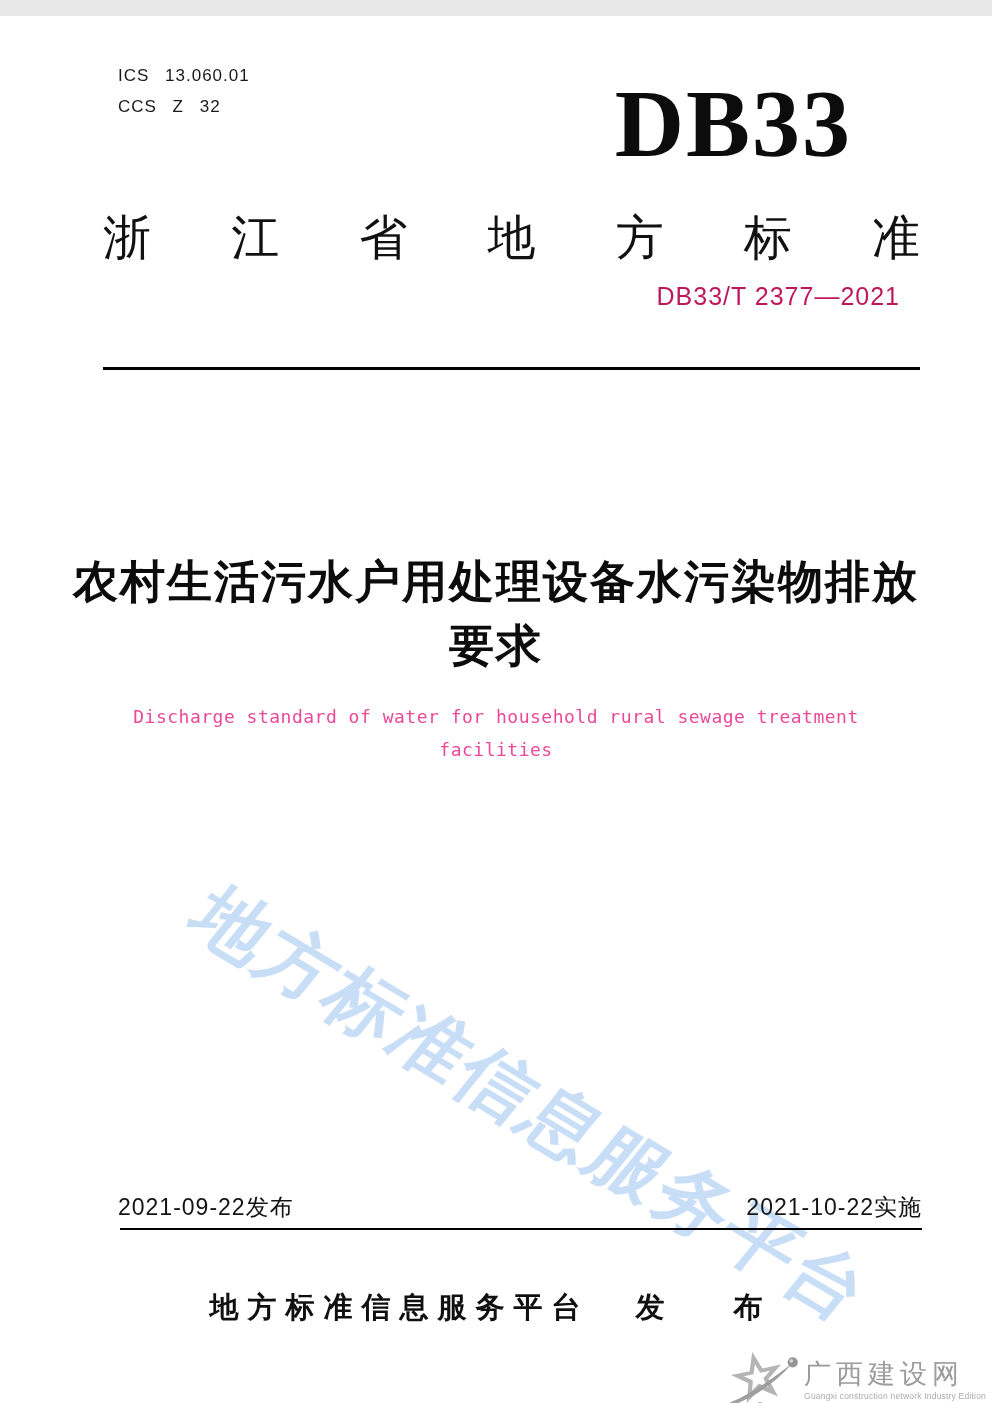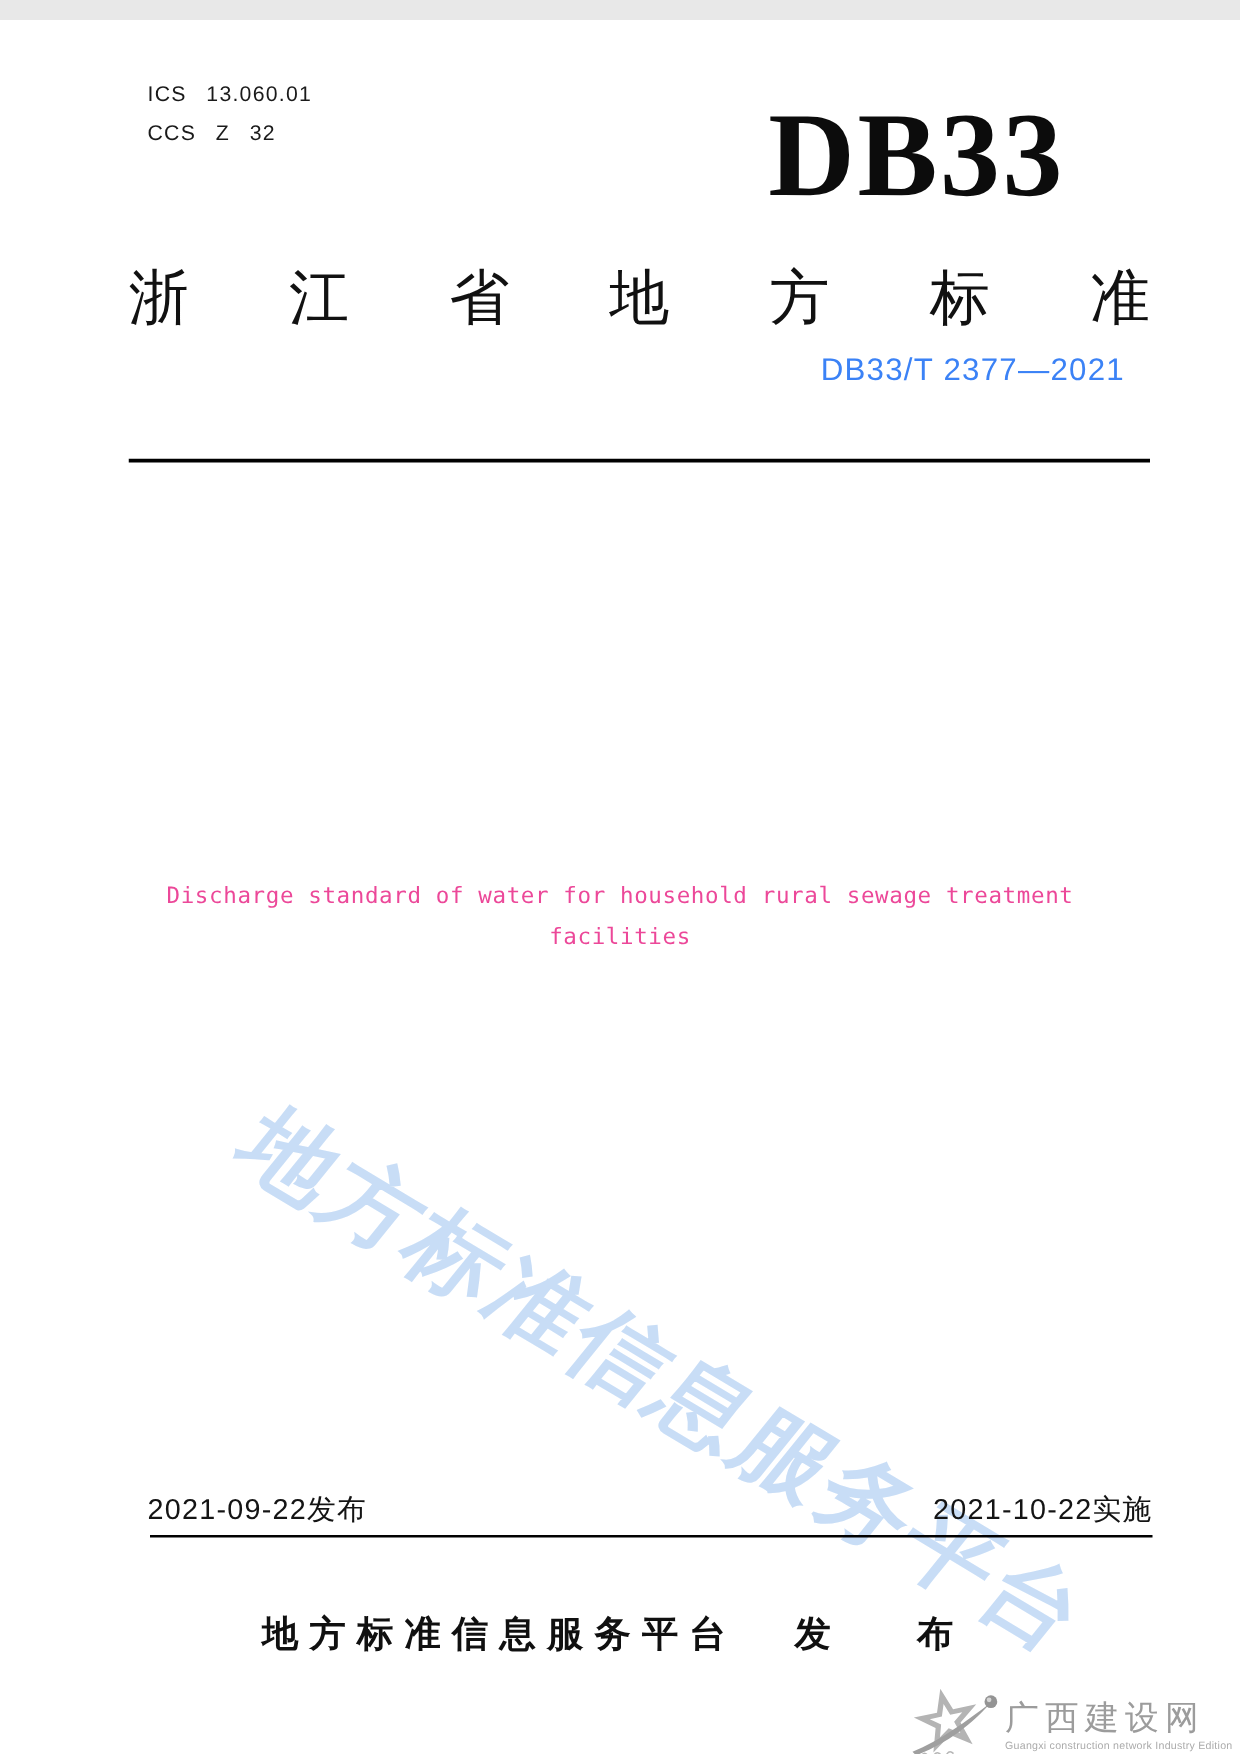--- a/index.html
+++ b/index.html
@@ -25,21 +25,21 @@
     letter-spacing: 2px;
   }
 
   
   .std-type {
     position: absolute; left: 103px; right: 72px; top: 190px;
     display: flex; justify-content: space-between;
     font-size: 48px; color: #111; font-weight: 500;
   }
 
-  .std-number { position: absolute; right: 92px; top: 266px; font-size: 25px; letter-spacing: 1px; color: #3b82f6; }
+  .std-number { position: absolute; right: 92px; top: 266px; font-size: 25px; letter-spacing: 1px; color: #be185d; }
 
   .rule-top { position: absolute; left: 103px; right: 72px; top: 351px; height: 3px; background: #000; }
 
   .doc-title {
     position: absolute; left: 0; right: 0; top: 534px;
     text-align: center; font-size: 45px; font-weight: bold;
     line-height: 64px; color: #0c0c0c; letter-spacing: 2px;
   }
 
   .doc-title-en {
@@ -104,20 +104,24 @@
     <span>地</span>
     <span>方</span>
     <span>标</span>
     <span>准</span>
   </div>
 
   <div class="std-number">DB33/T 2377—2021</div>
 
   <div class="rule-top"></div>
 
+  <div class="doc-title">
+    <div>农村生活污水户用处理设备水污染物排放</div>
+    <div>要求</div>
+  </div>
 
   <div class="doc-title-en">
     <div>Discharge standard of water for household rural sewage treatment</div>
     <div>facilities</div>
   </div>
 
   <div class="watermark">地方标准信息服务平台</div>
 
   <div class="dates-row">
     <span>2021-09-22发布</span>

